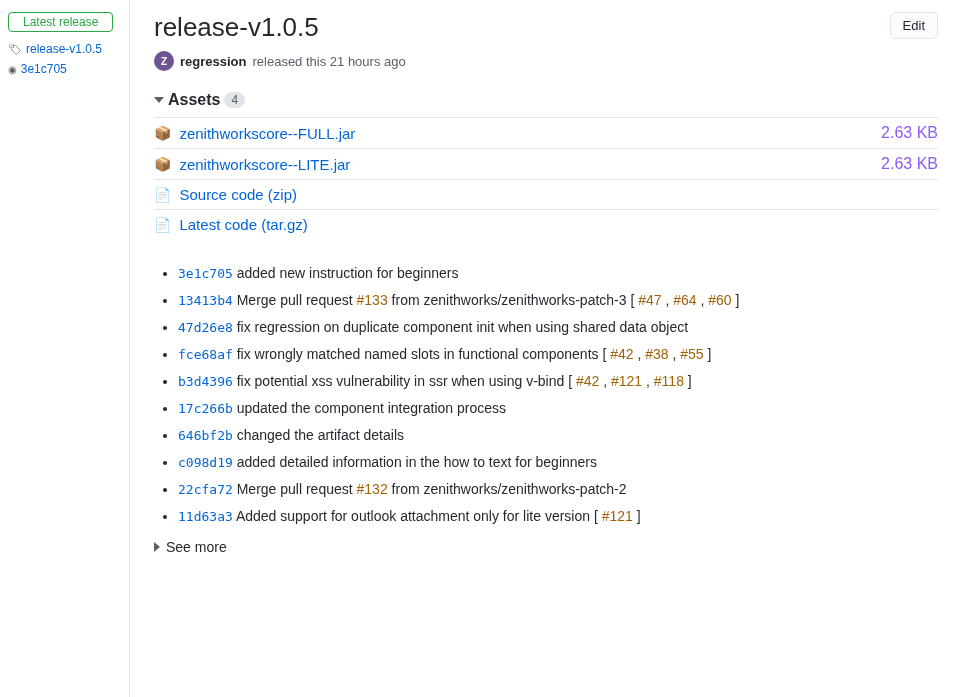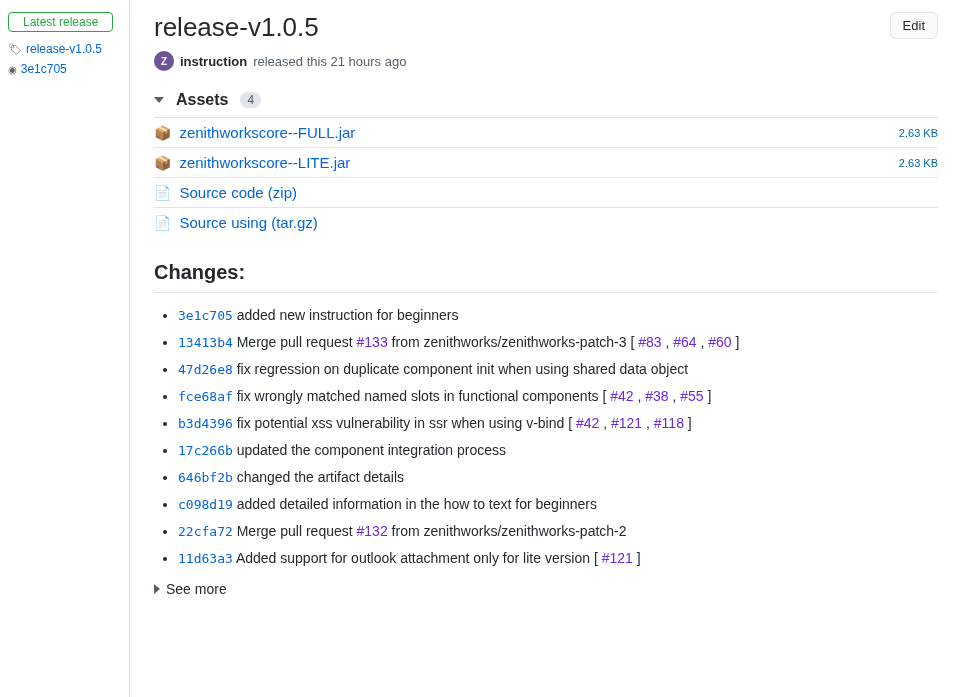--- a/index.html
+++ b/index.html
@@ -124,21 +124,21 @@
       text-decoration: none;
     }
 
     .assets-section {
       margin-bottom: 24px;
     }
 
     .assets-header {
       display: flex;
       align-items: center;
-      gap: 12px;
+      gap: 4px;
       font-size: 16px;
       font-weight: 600;
       color: #24292e;
       cursor: pointer;
       margin-bottom: 8px;
     }
 
     .assets-count {
       background: #e1e4e8;
       border-radius: 10px;
@@ -167,22 +167,22 @@
       font-size: 14px;
     }
 
     .asset-link {
       color: #0366d6;
       text-decoration: none;
       font-size: 15px;
     }
 
     .asset-size {
-      color: #0369a1;
-      font-size: 11px;
+      color: #8b5cf6;
+      font-size: 16px;
     }
 
     .source-item {
       display: flex;
       align-items: center;
       gap: 8px;
       padding: 6px 0;
       border-top: 1px solid #e1e4e8;
     }
 
@@ -216,21 +216,21 @@
     }
 
     .commit-hash {
       color: #0366d6;
       text-decoration: none;
       font-family: monospace;
       font-size: 13px;
     }
 
     .pr-link {
-      color: #6d28d9;
+      color: #a16207;
       text-decoration: none;
     }
 
     .see-more {
       display: flex;
       align-items: center;
       gap: 6px;
       font-size: 14px;
       color: #24292e;
       margin-top: 12px;
@@ -273,21 +273,21 @@
 
 <div class="main-content">
 
   <div class="release-header">
     <h1 class="release-title">release-v1.0.5</h1>
     <button class="edit-button">Edit</button>
   </div>
 
   <div class="release-meta">
     <div class="avatar">Z</div>
-    <a class="author-link" href="#">instruction</a>
+    <a class="author-link" href="#">regression</a>
     <span>released this 21 hours ago</span>
   </div>
 
   <div class="assets-section">
     <div class="assets-header">
       <span class="chevron-down"></span>
       <span>Assets</span>
       <span class="assets-count">4</span>
     </div>
 
@@ -307,40 +307,39 @@
       <span class="asset-size">2.63 KB</span>
     </div>
 
     <div class="source-item">
       <span class="source-icon">📄</span>
       <a class="asset-link" href="#">Source code (zip)</a>
     </div>
 
     <div class="source-item">
       <span class="source-icon">📄</span>
-      <a class="asset-link" href="#">Source using (tar.gz)</a>
+      <a class="asset-link" href="#">Latest code (tar.gz)</a>
     </div>
   </div>
 
   <div class="changes-section">
-    <h2 class="changes-title">Changes:</h2>
 
     <ul class="changes-list">
 
       <li>
         <a class="commit-hash" href="#">3e1c705</a>
         <span> added new instruction for beginners</span>
       </li>
 
       <li>
         <a class="commit-hash" href="#">13413b4</a>
         <span> Merge pull request </span>
         <a class="pr-link" href="#">#133</a>
         <span> from zenithworks/zenithworks-patch-3 [ </span>
-        <a class="pr-link" href="#">#83</a>
+        <a class="pr-link" href="#">#47</a>
         <span>, </span>
         <a class="pr-link" href="#">#64</a>
         <span>, </span>
         <a class="pr-link" href="#">#60</a>
         <span> ]</span>
       </li>
 
       <li>
         <a class="commit-hash" href="#">47d26e8</a>
         <span> fix regression on duplicate component init when using shared data object</span>

